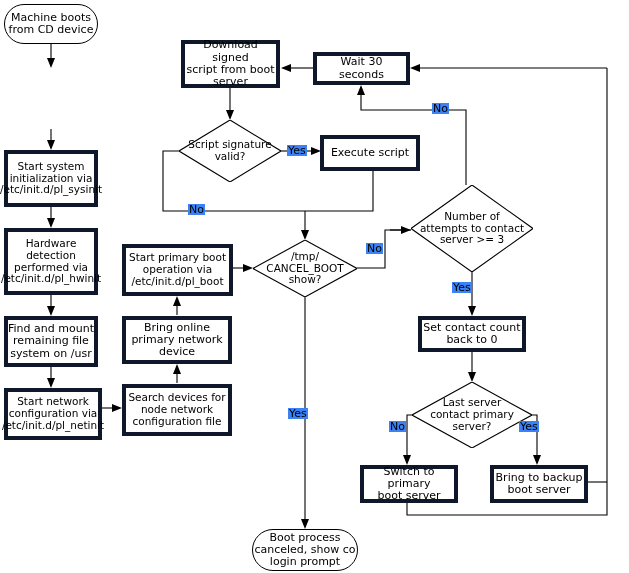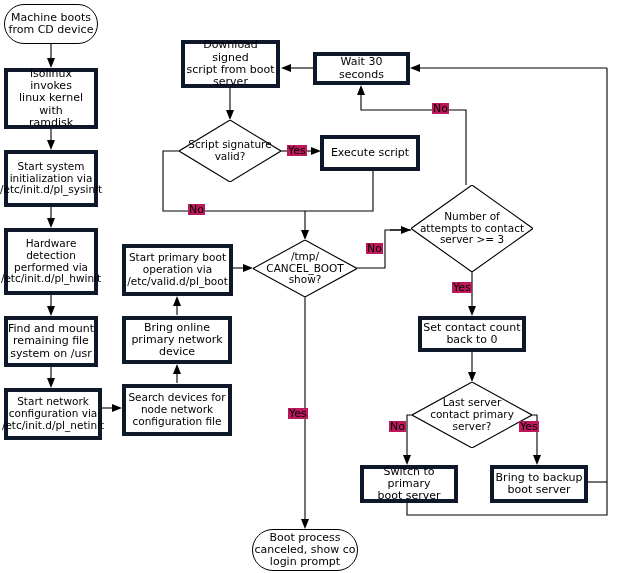--- a/index.html
+++ b/index.html
@@ -4,21 +4,21 @@
 <style>
   html,body{margin:0;padding:0;background:#ffffff;}
   body{font-family:"DejaVu Sans","Liberation Sans",sans-serif;}
   #canvas{position:relative;width:629px;height:573px;background:#ffffff;overflow:hidden;}
   .node{position:absolute;box-sizing:border-box;display:flex;align-items:center;justify-content:center;text-align:center;color:#000;}
   .proc{border:4px solid #0f172a;background:#fff;line-height:1.12;}
   .term{border:1px solid #000;background:#fff;border-radius:22px;line-height:1.12;}
   .diamond{background:transparent;}
   .diamond .dtext{position:relative;z-index:2;line-height:1.12;}
   .diamond svg{position:absolute;left:0;top:0;}
-  .edgelabel{position:absolute;background:#be185d;color:#000;line-height:1;padding:0 1px;white-space:nowrap;text-align:center;}
+  .edgelabel{position:absolute;background:#3b82f6;color:#000;line-height:1;padding:0 1px;white-space:nowrap;text-align:center;}
   #wires{position:absolute;left:0;top:0;width:629px;height:573px;}
   #wires line,#wires path{stroke:#000;stroke-width:1.1;fill:none;}
   #wires polygon{fill:#000;}
   .t11{font-size:11px;}
   .t10{font-size:10.5px;}
 </style>
 </head>
 <body>
 
 <div id="canvas">
@@ -102,27 +102,20 @@
 
   </svg>
 
   <div class="node term t11" style="left:4px;top:4px;width:94px;height:40px;">
     <div>
       <div>Machine boots</div>
       <div>from CD device</div>
     </div>
   </div>
 
-  <div class="node proc t11" style="left:4px;top:68px;width:94px;height:61px;">
-    <div>
-      <div>isolinux invokes</div>
-      <div>linux kernel with</div>
-      <div>ramdisk</div>
-    </div>
-  </div>
 
   <div class="node proc t10" style="left:4px;top:228px;width:94px;height:67px;">
     <div>
       <div>Hardware</div>
       <div>detection</div>
       <div>performed via</div>
       <div>/etc/init.d/pl_hwinit</div>
     </div>
   </div>
 
@@ -163,21 +156,21 @@
       <div>Bring online</div>
       <div>primary network</div>
       <div>device</div>
     </div>
   </div>
 
   <div class="node proc t10" style="left:122px;top:244px;width:111px;height:52px;text-align:center;">
     <div>
       <div>Start primary boot</div>
       <div>operation via</div>
-      <div>/etc/valid.d/pl_boot</div>
+      <div>/etc/init.d/pl_boot</div>
     </div>
   </div>
 
   <div class="node diamond t10" style="left:253px;top:240px;width:104px;height:57px;">
     <svg width="104" height="57" viewBox="0 0 104 57">
       <polygon points="52,0 104,28.5 52,57 0,28.5" fill="#fff" stroke="#000" stroke-width="1.1"></polygon>
     </svg>
     <div class="dtext">
       <div>/tmp/</div>
       <div>CANCEL_BOOT</div>

